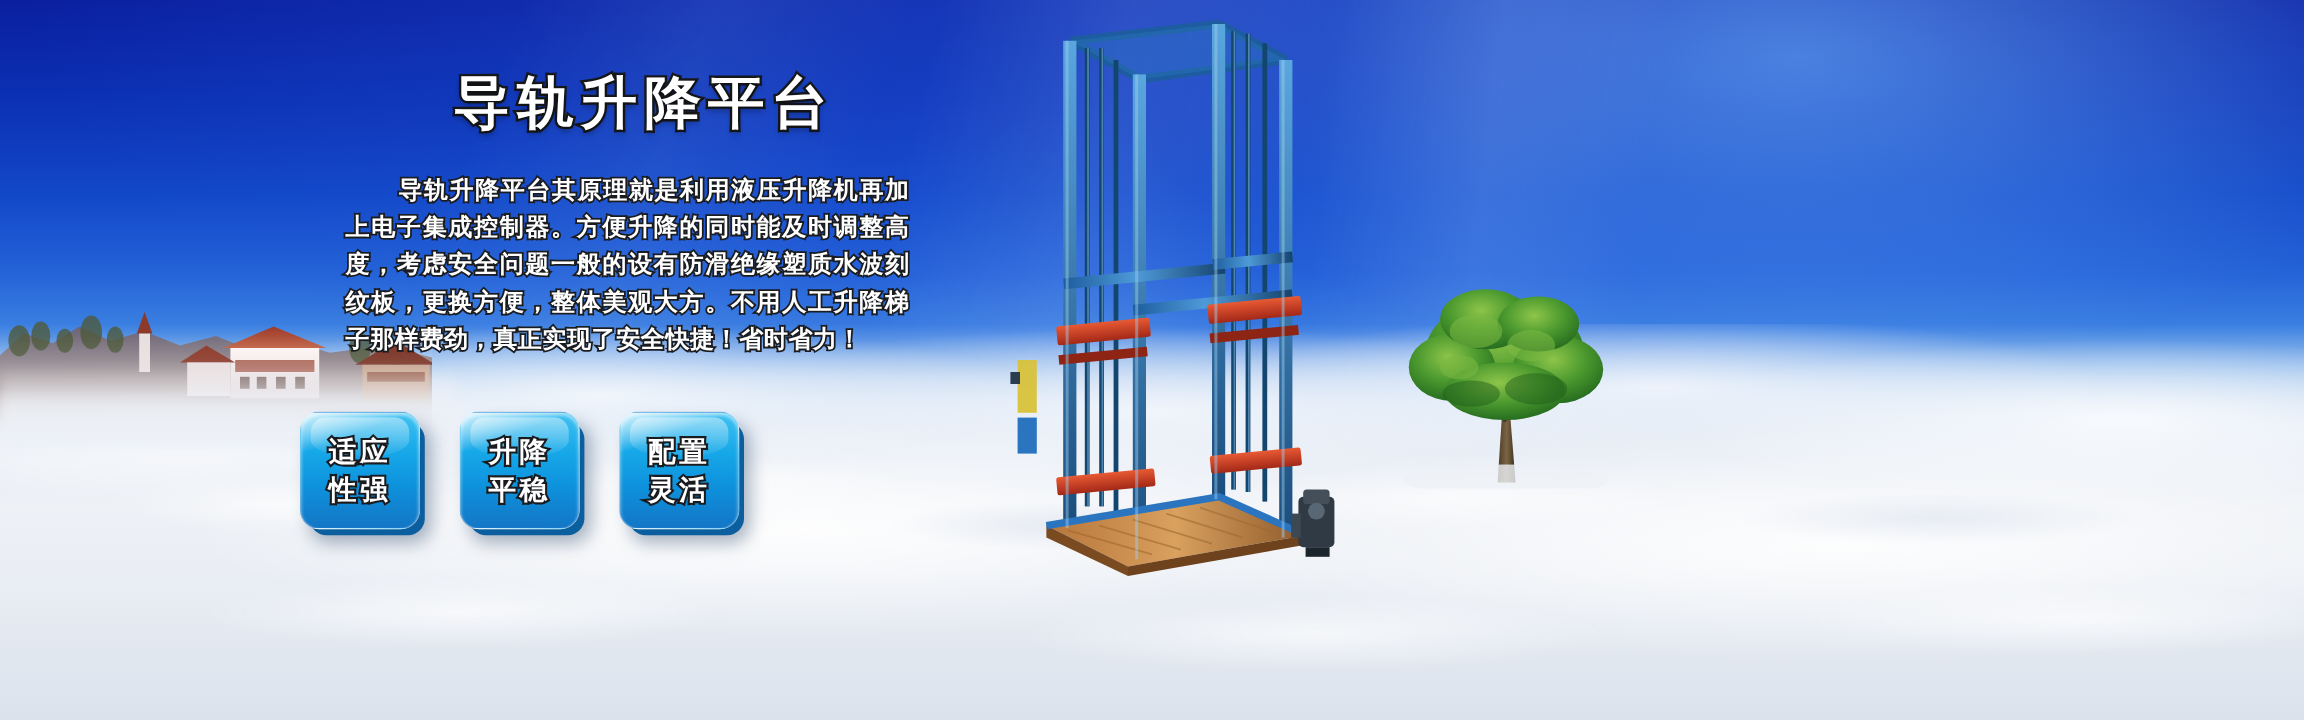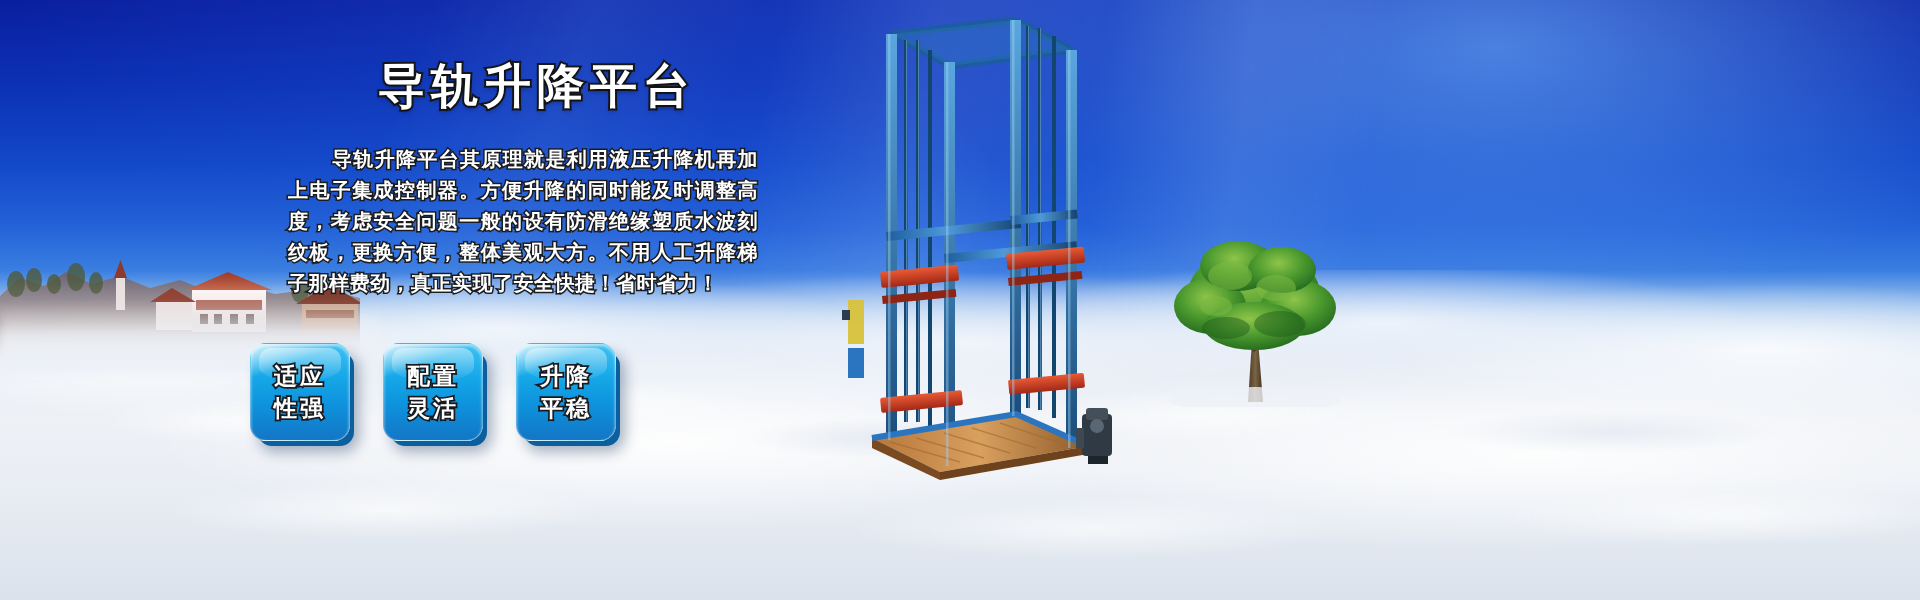--- a/index.html
+++ b/index.html
@@ -367,22 +367,22 @@
   <div class="paragraph">
     <p>导轨升降平台其原理就是利用液压升降机再加上电子集成控制器。方便升降的同时能及时调整高度，考虑安全问题一般的设有防滑绝缘塑质水波刻纹板，更换方便，整体美观大方。不用人工升降梯子那样费劲，真正实现了安全快捷！省时省力！</p>
   </div>
 
   <div class="badges">
     <div class="badge">
       <span>适应</span>
       <span>性强</span>
     </div>
     <div class="badge">
+      <span>升降</span>
+      <span>平稳</span>
+    </div>
+    <div class="badge">
       <span>配置</span>
       <span>灵活</span>
     </div>
-    <div class="badge">
-      <span>升降</span>
-      <span>平稳</span>
-    </div>
   </div>
 
 </div>
 
 </body></html>

